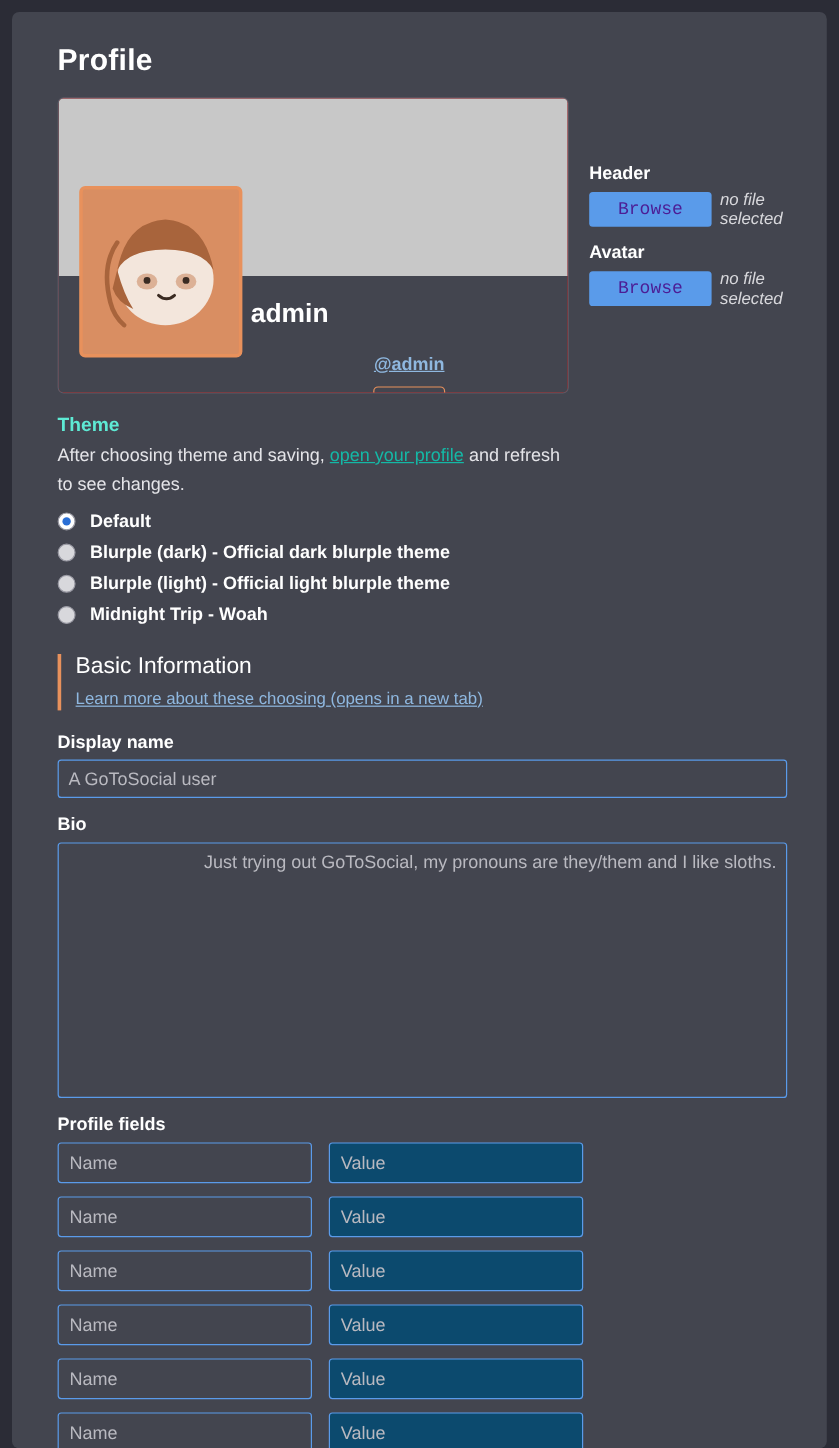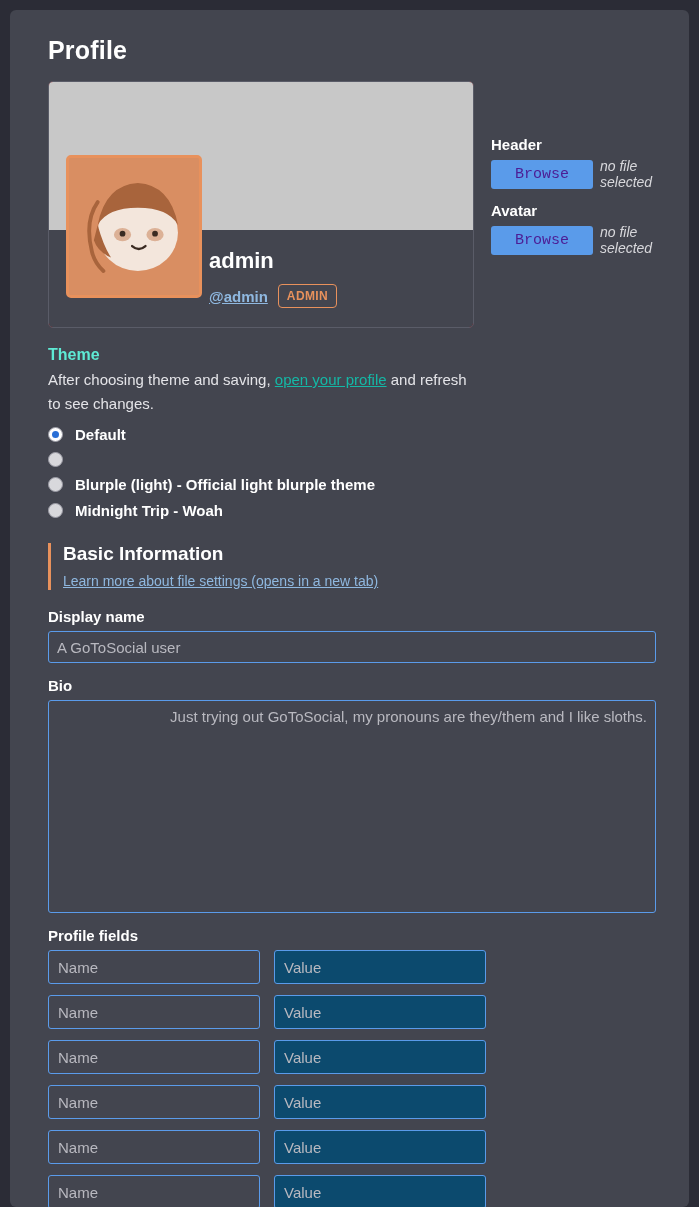--- a/index.html
+++ b/index.html
@@ -76,21 +76,22 @@
     color: #ffffff;
     font-size: 22px;
     font-weight: bold;
     padding-top: 18px;
     margin: 0;
   }
   .handle-row {
     display: flex;
     align-items: center;
     gap: 10px;
-    margin-top: 10px;
+    margin-top: 21px;
+    flex-direction: column;
   }
   .handle {
     color: #8fb8e0;
     font-size: 15px;
     font-weight: bold;
     text-decoration: underline;
   }
   .role-badge {
     border: 1px solid #e8915c;
     color: #e8915c;
@@ -186,21 +187,21 @@
   
   .legend-block {
     border-left: 3px solid #e8915c;
     padding-left: 12px;
     margin-top: 24px;
     margin-bottom: 18px;
   }
   .legend-title {
     color: #ffffff;
     font-size: 19px;
-    font-weight: bold;
+    font-weight: normal;
     margin: 0 0 7px 0;
   }
   .legend-link {
     color: #8fb8e0;
     font-size: 14px;
     text-decoration: underline;
   }
 
   .field-label {
     color: #ffffff;
@@ -320,33 +321,34 @@
 
     <div class="sec-title">Theme</div>
     <p class="sec-desc"><span>After choosing theme and saving, </span><a href="#">open your profile</a><span> and refresh to see changes.</span></p>
 
     <div class="radio-row">
       <span class="radio checked"></span>
       <span class="radio-label">Default</span>
     </div>
     <div class="radio-row">
       <span class="radio"></span>
+      <span class="radio-label">Blurple (dark) - Official dark blurple theme</span>
     </div>
     <div class="radio-row">
       <span class="radio"></span>
       <span class="radio-label">Blurple (light) - Official light blurple theme</span>
     </div>
     <div class="radio-row">
       <span class="radio"></span>
       <span class="radio-label">Midnight Trip - Woah</span>
     </div>
 
     <div class="legend-block">
       <div class="legend-title">Basic Information</div>
-      <a href="#" class="legend-link">Learn more about file settings (opens in a new tab)</a>
+      <a href="#" class="legend-link">Learn more about these choosing (opens in a new tab)</a>
     </div>
 
     <div class="field-label">Display name</div>
     <input class="text-input" type="text" placeholder="A GoToSocial user" style="">
 
     <div class="field-label">Bio</div>
     <textarea class="textarea" placeholder="Just trying out GoToSocial, my pronouns are they/them and I like sloths." style=""></textarea>
 
     <div class="field-label">Profile fields</div>
 

